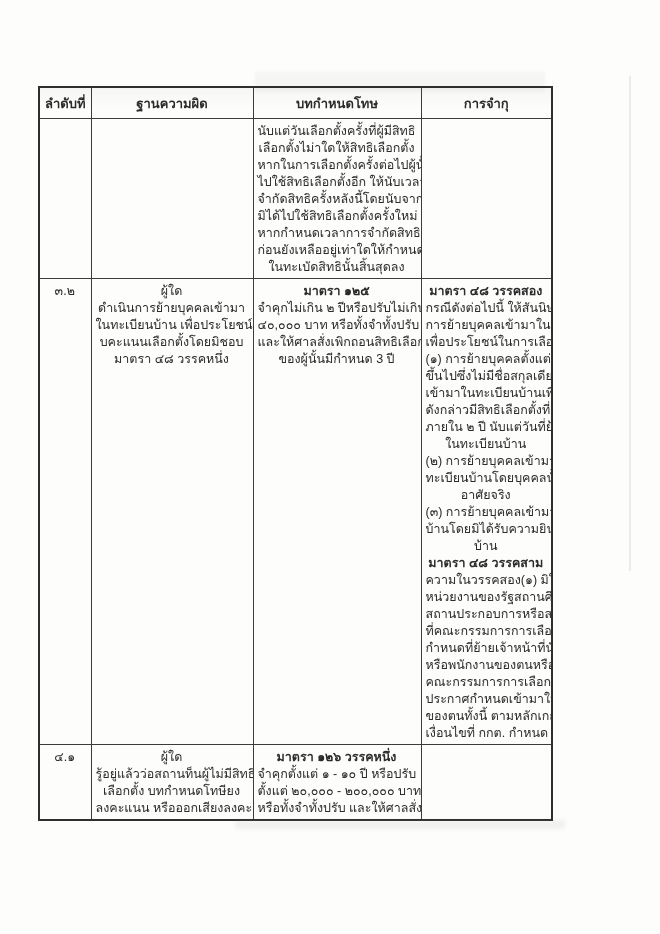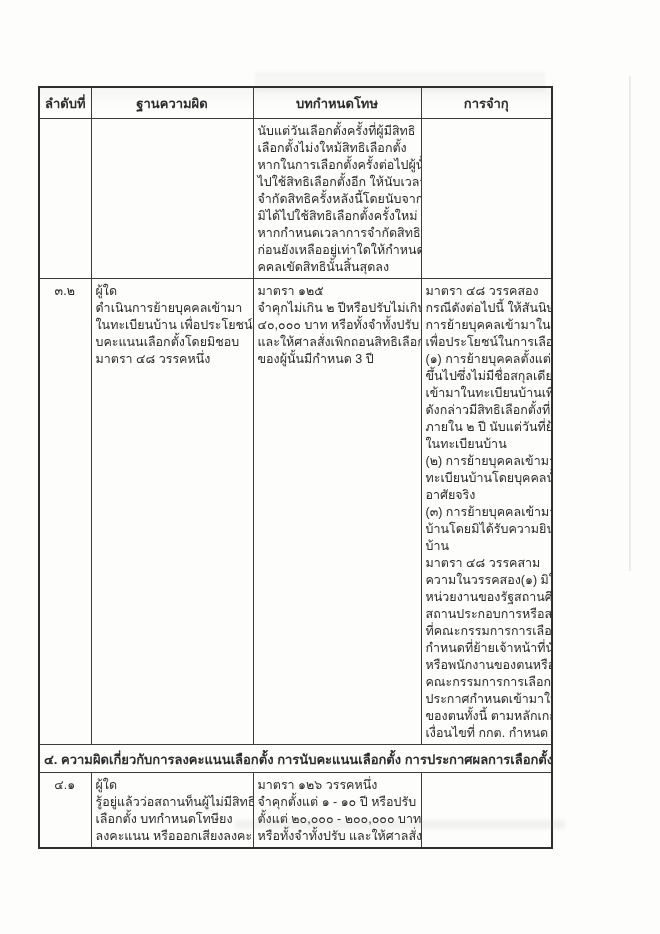--- a/index.html
+++ b/index.html
@@ -12,29 +12,30 @@
     position:absolute;left:38px;top:70px;width:513px;
     border-collapse:collapse;table-layout:fixed;
     border:2px solid #2f2f2f;
     margin-top:16px;
   }
   table.doc th, table.doc td{
     border:1px solid #3c3c3c;
     vertical-align:top;
     padding:4px 5px 2px 4px;
     overflow:hidden;
+    text-align:center;
   }
   table.doc th{
     font-size:13px;font-weight:bold;text-align:center;
     padding:5px 2px 4px 2px;
     background:
       linear-gradient(180deg, rgba(120,120,120,0.06), rgba(255,255,255,0) 70%);
   }
   .line{font-size:12.5px;line-height:17px;white-space:nowrap;}
-  .line.b{font-weight:normal;}
+  .line.b{font-weight:bold;}
   .no-cell{text-align:center;font-size:12.5px;line-height:17px;}
   .section-cell{
     text-align:center;font-size:13px;font-weight:bold;
     padding:4px 2px 3px 2px;white-space:nowrap;
   }
   
   .artifact-line{
     position:absolute;left:629px;top:76px;width:2px;height:495px;
     background:rgba(130,130,130,0.14);
   }
@@ -66,28 +67,28 @@
         <th>บทกำหนดโทษ</th>
         <th>การจำกุ</th>
       </tr>
     </thead>
     <tbody>
         <tr>
           <td class="no-cell"></td>
           <td></td>
           <td>
             <div class="line">นับแต่วันเลือกตั้งครั้งที่ผู้มีสิทธิ</div>
-            <div class="line">เลือกตั้งไม่งใหม้สิทธิเลือกตั้ง</div>
+            <div class="line">เลือกตั้งไม่าใดให้สิทธิเลือกตั้ง</div>
             <div class="line">หากในการเลือกตั้งครั้งต่อไปผู้นั้นไม่</div>
             <div class="line">ไปใช้สิทธิเลือกตั้งอีก ให้นับเวลาการ</div>
             <div class="line">จำกัดสิทธิครั้งหลังนี้โดยนับจากวันที่</div>
             <div class="line">มิได้ไปใช้สิทธิเลือกตั้งครั้งใหม่ และ</div>
             <div class="line">หากกำหนดเวลาการจำกัดสิทธิครั้ง</div>
             <div class="line">ก่อนยังเหลืออยู่เท่าใดให้กำหนดเวลา</div>
-            <div class="line">คคลเขัดสิทธินั้นสิ้นสุดลง</div>
+            <div class="line">ในทะเบัดสิทธินั้นสิ้นสุดลง</div>
           </td>
           <td></td>
         </tr>
         <tr>
           <td class="no-cell">
             <div class="line">๓.๒</div>
           </td>
           <td>
             <div class="line">ผู้ใด</div>
             <div class="line">ดำเนินการย้ายบุคคลเข้ามา</div>
@@ -126,23 +127,20 @@
             <div class="line">ที่คณะกรรมการการเลือกตั้งประกาศ</div>
             <div class="line">กำหนดที่ย้ายเจ้าหน้าที่นักศึกษา</div>
             <div class="line">หรือพนักงานของตนหรือบุคคลที่</div>
             <div class="line">คณะกรรมการการเลือกตั้ง</div>
             <div class="line">ประกาศกำหนดเข้ามาในทะเบียนบ้าน</div>
             <div class="line">ของตนทั้งนี้ ตามหลักเกณฑ์และ</div>
             <div class="line">เงื่อนไขที่ กกต. กำหนด</div>
           </td>
         </tr>
         <tr>
-          <td colspan="4" class="section-cell">๔. ความผิดเกี่ยวกับการลงคะแนนเลือกตั้ง การนับคะแนนเลือกตั้ง การประกาศผลการเลือกตั้ง</td>
-        </tr>
-        <tr>
           <td class="no-cell">
             <div class="line">๔.๑</div>
           </td>
           <td>
             <div class="line">ผู้ใด</div>
             <div class="line">รู้อยู่แล้วว่อสถานท็นผู้ไม่มีสิทธิ</div>
             <div class="line">เลือกตั้ง บทกำหนดโทษียง</div>
             <div class="line">ลงคะแนน หรือออกเสียงลงคะแนน</div>
           </td>
           <td>

